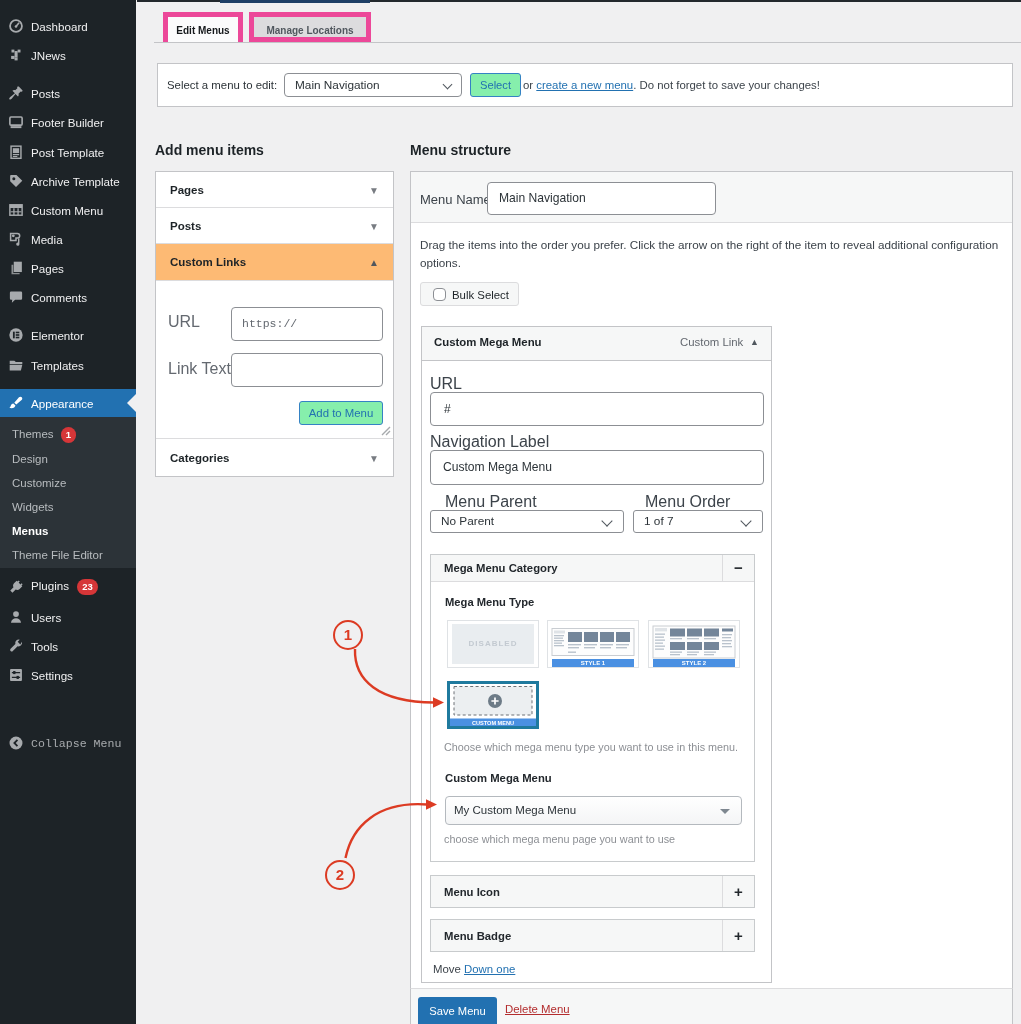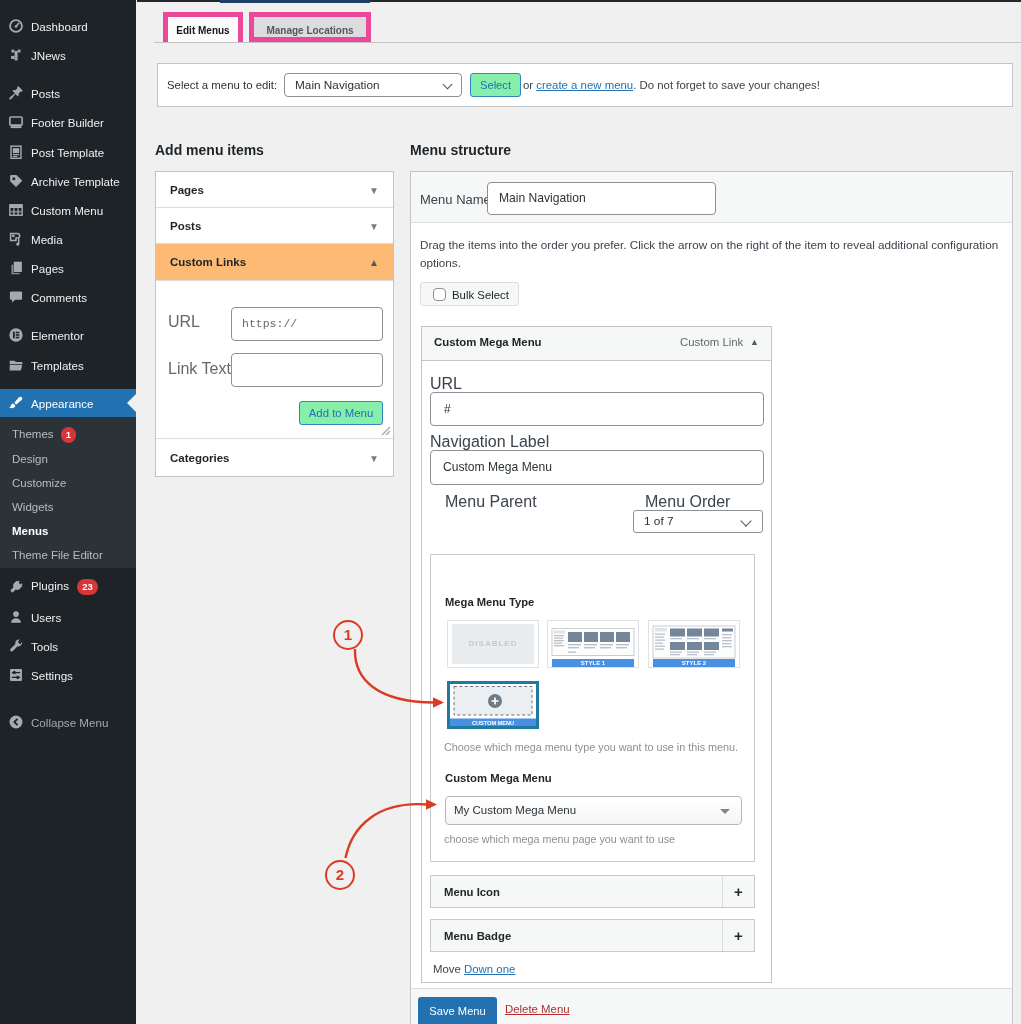--- a/index.html
+++ b/index.html
@@ -221,21 +221,21 @@
       <span class="ic"><svg viewBox="0 0 20 20" width="20" height="20">
           <rect x="3.4" y="3.4" width="13.2" height="13.2" rx="1" fill="#a7aaad"></rect>
           <g stroke="#1d2327" stroke-width="1.5">
             <path d="M5.4 7.3h9.2M5.4 12.7h9.2"></path>
           </g>
           <rect x="6.8" y="5.6" width="2.6" height="3.4" fill="#1d2327"></rect>
           <rect x="10.6" y="11" width="2.6" height="3.4" fill="#1d2327"></rect>
         </svg></span>
       <span class="tx">Settings</span>
     </div>
-  <div class="mi" style="top:707px;">
+  <div class="mi" style="top:728px;font-family:Liberation Mono, monospace;">
       <span class="ic"><svg viewBox="0 0 20 20" width="20" height="20">
           <circle cx="10" cy="10" r="7.2" fill="#a7aaad"></circle>
           <path d="M11.6 6.6 8.2 10l3.4 3.4" stroke="#1d2327" stroke-width="2" fill="none"></path>
         </svg></span>
       <span class="tx" style="color:#a7aaad;">Collapse Menu</span>
     </div>
 </div>
 
 <div id="topline1"></div>
 <div id="topline2"></div>
@@ -298,24 +298,29 @@
   <div id="mi-head"></div>
   <div class="abs" style="left:12px; top:9px; font-size:11.4px; font-weight:700; color:#1d2327;">Custom Mega Menu</div>
   <div class="abs" style="left:258px; top:9px; font-size:11.4px; color:#646970;">Custom Link</div>
   <div class="abs" style="left:328px; top:10px; font-size:9px; color:#50575e;">▲</div>
 
   <div class="fldlabel" style="left:8px; top:48px; color:#3c434a;">URL</div>
   <div class="input" style="left:8px; top:65px; width:334px; height:34px; line-height:32px; padding-left:13px; font-size:12px;">#</div>
   <div class="fldlabel" style="left:8px; top:106px; color:#3c434a;">Navigation Label</div>
   <div class="input" style="left:8px; top:123px; width:334px; height:35px; line-height:33px; padding-left:12px; font-size:12.1px;">Custom Mega Menu</div>
   <div class="fldlabel" style="left:8px; top:166px; color:#3c434a;margin-left:15px;">Menu Parent</div>
+  <div class="select" style="left:8px; top:183px; width:194px; height:23px; line-height:21px; padding-left:10px; border-radius:3px;">No Parent<span class="chev" style="right:12px; top:6px; width:8px; height:8px;"></span></div>
   <div class="fldlabel" style="left:211px; top:166px; color:#3c434a;padding-left:12px;">Menu Order</div>
   <div class="select" style="left:211px; top:183px; width:130px; height:23px; line-height:21px; padding-left:10px; border-radius:3px;">1 of 7<span class="chev" style="right:12px; top:6px; width:8px; height:8px;"></span></div>
 
   <div class="secbox" style="top:227px; height:308px;">
+    <div class="sb-h">
+        <span class="t">Mega Menu Category</span>
+        <span class="pm">−</span>
+      </div>
     <div class="abs" style="left:14px; top:41px; font-size:11.2px; font-weight:600; color:#23282d;">Mega Menu Type</div>
 
     <div class="thumb" id="th-disabled" style="left:16px; top:65px;">
       <div style="position:absolute; left:4px; top:3px; right:4px; bottom:3px; background:#e9edf0; color:#c3cad1; font-size:8px; font-weight:700; letter-spacing:1px; text-align:center; line-height:40px;">DISABLED</div>
     </div>
     <div class="thumb" id="th-style1" style="left:116px; top:65px;">
       <svg width="90" height="46" style="position:absolute; left:0; top:0;">
         <rect x="4" y="7.5" width="82" height="27" fill="#fdfdfd" stroke="#c9cdd2" stroke-width="1"></rect>
         <rect x="6" y="9.5" width="11" height="3" fill="#dfe3e7"></rect>
         <g fill="#b9c2cc">

